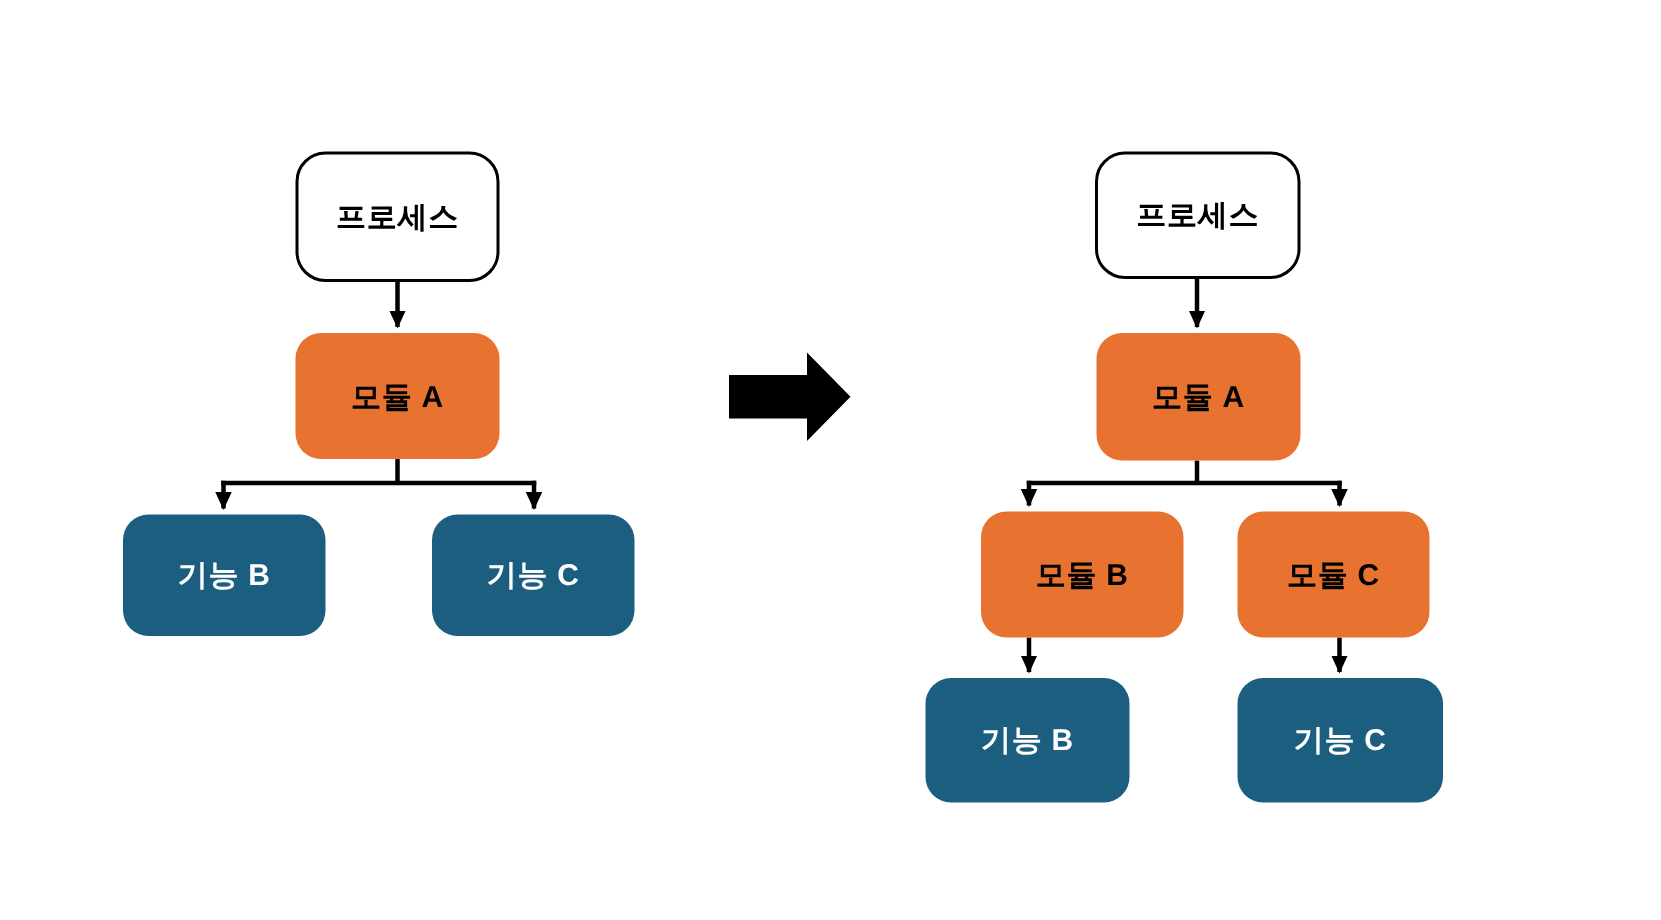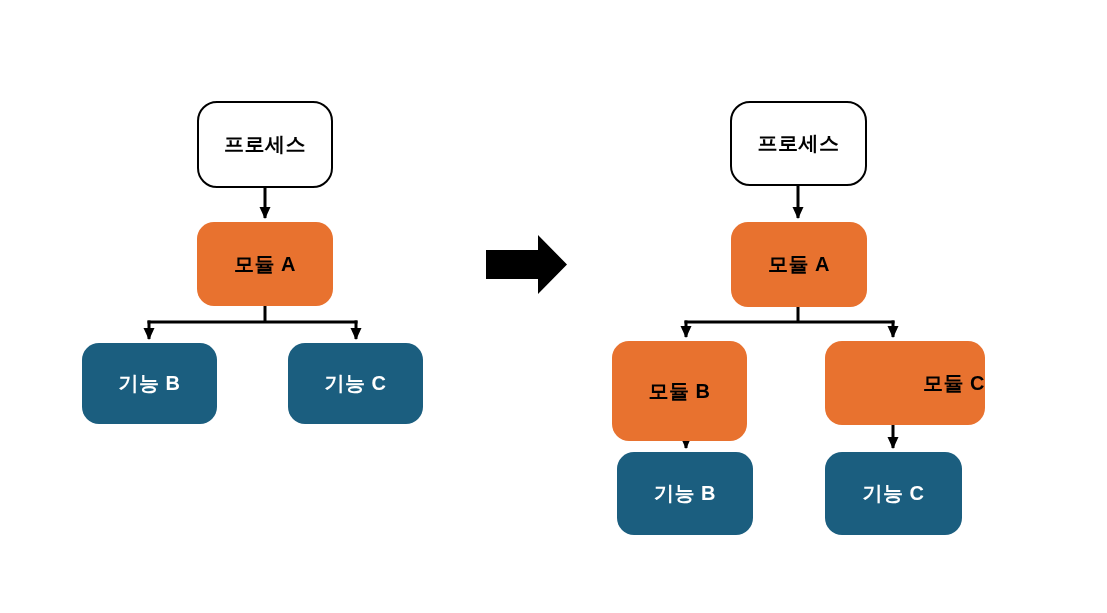--- a/index.html
+++ b/index.html
@@ -88,24 +88,24 @@
   <div class="node func" style="left:288px; top:343px; width:135px; height:81px;">
     <span>기능 C</span>
   </div>
 
   <div class="node process" style="left:730px; top:101px; width:137px; height:85px;">
     <span>프로세스</span>
   </div>
   <div class="node module" style="left:731px; top:222px; width:136px; height:85px;">
     <span>모듈 A</span>
   </div>
-  <div class="node module" style="left:612px; top:341px; width:135px; height:100px;">
+  <div class="node module" style="left:654px; top:341px; width:135px; height:84px;">
     <span>모듈 B</span>
   </div>
-  <div class="node module" style="left:825px; top:341px; width:160px; height:84px;justify-content:flex-end;">
+  <div class="node module" style="left:825px; top:341px; width:128px; height:84px;">
     <span>모듈 C</span>
   </div>
   <div class="node func" style="left:617px; top:452px; width:136px; height:83px;">
     <span>기능 B</span>
   </div>
   <div class="node func" style="left:825px; top:452px; width:137px; height:83px;">
     <span>기능 C</span>
   </div>
 
 </div>

